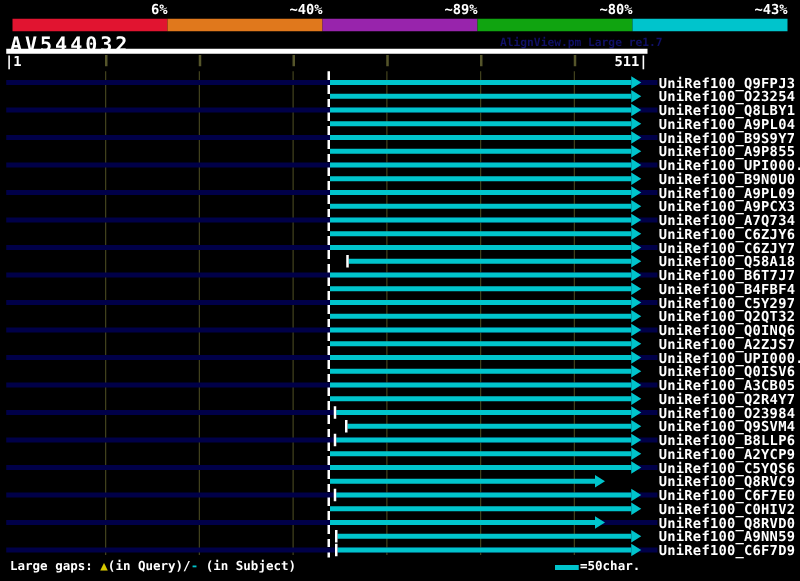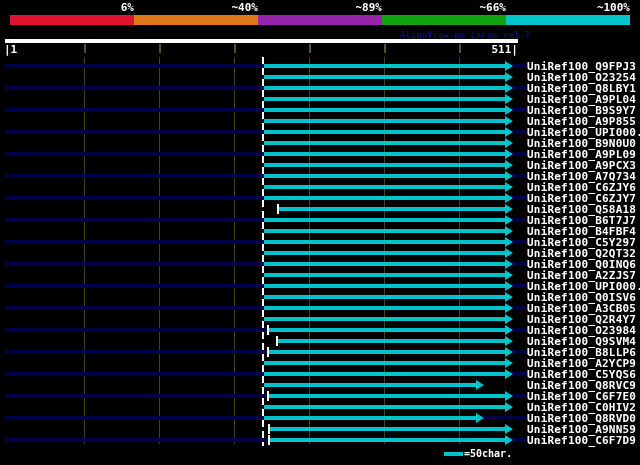--- a/index.html
+++ b/index.html
@@ -28,24 +28,25 @@
 
 <div id="screen">
   <div id="scalebar" class="abs">
       <div style="position: absolute; left: 10px; top: 15px; width: 124px; height: 10px; background: rgb(225, 20, 48);"></div>
       <div style="position: absolute; left: 86px; top: 1px; width: 48px; text-align: right; color: rgb(255, 255, 255); font: bold 11px &quot;DejaVu Sans Mono&quot;, monospace; white-space: pre;">6%</div>
       <div style="position: absolute; left: 134px; top: 15px; width: 124px; height: 10px; background: rgb(224, 120, 28);"></div>
       <div style="position: absolute; left: 210px; top: 1px; width: 48px; text-align: right; color: rgb(255, 255, 255); font: bold 11px &quot;DejaVu Sans Mono&quot;, monospace; white-space: pre;">~40%</div>
       <div style="position: absolute; left: 258px; top: 15px; width: 124px; height: 10px; background: rgb(152, 36, 172);"></div>
       <div style="position: absolute; left: 334px; top: 1px; width: 48px; text-align: right; color: rgb(255, 255, 255); font: bold 11px &quot;DejaVu Sans Mono&quot;, monospace; white-space: pre;">~89%</div>
       <div style="position: absolute; left: 382px; top: 15px; width: 124px; height: 10px; background: rgb(16, 164, 16);"></div>
-      <div style="position: absolute; left: 458px; top: 1px; width: 48px; text-align: right; color: rgb(255, 255, 255); font: bold 11px &quot;DejaVu Sans Mono&quot;, monospace; white-space: pre;">~66%</div>
+      <div style="position: absolute; left: 458px; top: 1px; width: 48px; text-align: right; color: rgb(255, 255, 255); font: bold 11px &quot;DejaVu Sans Mono&quot;, monospace; white-space: pre;">~80%</div>
       <div style="position: absolute; left: 506px; top: 15px; width: 124px; height: 10px; background: rgb(0, 196, 204);"></div>
-      <div style="position: absolute; left: 582px; top: 1px; width: 48px; text-align: right; color: rgb(255, 255, 255); font: bold 11px &quot;DejaVu Sans Mono&quot;, monospace; white-space: pre;">~100%</div>
+      <div style="position: absolute; left: 582px; top: 1px; width: 48px; text-align: right; color: rgb(255, 255, 255); font: bold 11px &quot;DejaVu Sans Mono&quot;, monospace; white-space: pre;">~43%</div>
     </div>
+  <div id="query-title" class="abs">AV544032</div>
   <div id="program" class="abs">AlignView.pm Large re1.7</div>
   <div id="query-bar" class="abs"></div>
   <span id="ruler-start" class="abs">|1</span>
   <span id="ruler-end" class="abs">511|</span>
   <div id="plot" class="abs">
       <div style="position: absolute; left: 84px; top: 57px; width: 1px; height: 387px; background: rgb(64, 64, 28); z-index: 0;"></div>
       <div style="position: absolute; left: 84px; top: 44px; width: 2px; height: 9px; background: rgb(85, 85, 42); z-index: 0;"></div>
       <div style="position: absolute; left: 159px; top: 57px; width: 1px; height: 387px; background: rgb(64, 64, 28); z-index: 0;"></div>
       <div style="position: absolute; left: 159px; top: 44px; width: 2px; height: 9px; background: rgb(85, 85, 42); z-index: 0;"></div>
       <div style="position: absolute; left: 234px; top: 57px; width: 1px; height: 387px; background: rgb(64, 64, 28); z-index: 0;"></div>
@@ -181,15 +182,16 @@
       <div style="position: absolute; left: 270px; top: 427px; width: 235px; height: 4px; background: rgb(0, 196, 204); z-index: 3;"></div>
       <div style="position: absolute; left: 505px; top: 424px; width: 0px; height: 0px; border-left: 8px solid rgb(0, 196, 204); border-top: 5px solid transparent; border-bottom: 5px solid transparent; z-index: 3;"></div>
       <div style="position: absolute; left: 268px; top: 424px; width: 2px; height: 10px; background: rgb(255, 255, 255); z-index: 4;"></div>
       <div style="position: absolute; left: 527px; top: 423px; color: rgb(255, 255, 255); white-space: pre; font: bold 11px &quot;DejaVu Sans Mono&quot;, monospace; letter-spacing: 0.2px; z-index: 3;">UniRef100_A9NN59</div>
       <div style="position: absolute; left: 5px; top: 438px; width: 521px; height: 4px; background: rgb(0, 0, 72); z-index: 2;"></div>
       <div style="position: absolute; left: 270px; top: 438px; width: 235px; height: 4px; background: rgb(0, 196, 204); z-index: 3;"></div>
       <div style="position: absolute; left: 505px; top: 435px; width: 0px; height: 0px; border-left: 8px solid rgb(0, 196, 204); border-top: 5px solid transparent; border-bottom: 5px solid transparent; z-index: 3;"></div>
       <div style="position: absolute; left: 268px; top: 435px; width: 2px; height: 10px; background: rgb(255, 255, 255); z-index: 4;"></div>
       <div style="position: absolute; left: 527px; top: 434px; color: rgb(255, 255, 255); white-space: pre; font: bold 11px &quot;DejaVu Sans Mono&quot;, monospace; letter-spacing: 0.2px; z-index: 3;">UniRef100_C6F7D9</div>
     </div>
+  <div id="gaps-legend" class="abs"><span style="color: rgb(255, 255, 255);">Large gaps: </span><span style="color: rgb(216, 202, 0);">▲</span><span style="color: rgb(255, 255, 255);">(in Query)/</span><span style="color: rgb(0, 196, 204);">-</span><span style="color: rgb(255, 255, 255);"> (in Subject)</span></div>
   <div id="scale-line" class="abs" style="background: rgb(0, 196, 204);"></div>
   <span id="scale-legend-text" class="abs">=50char.</span>
 </div>
 
 </body></html>

